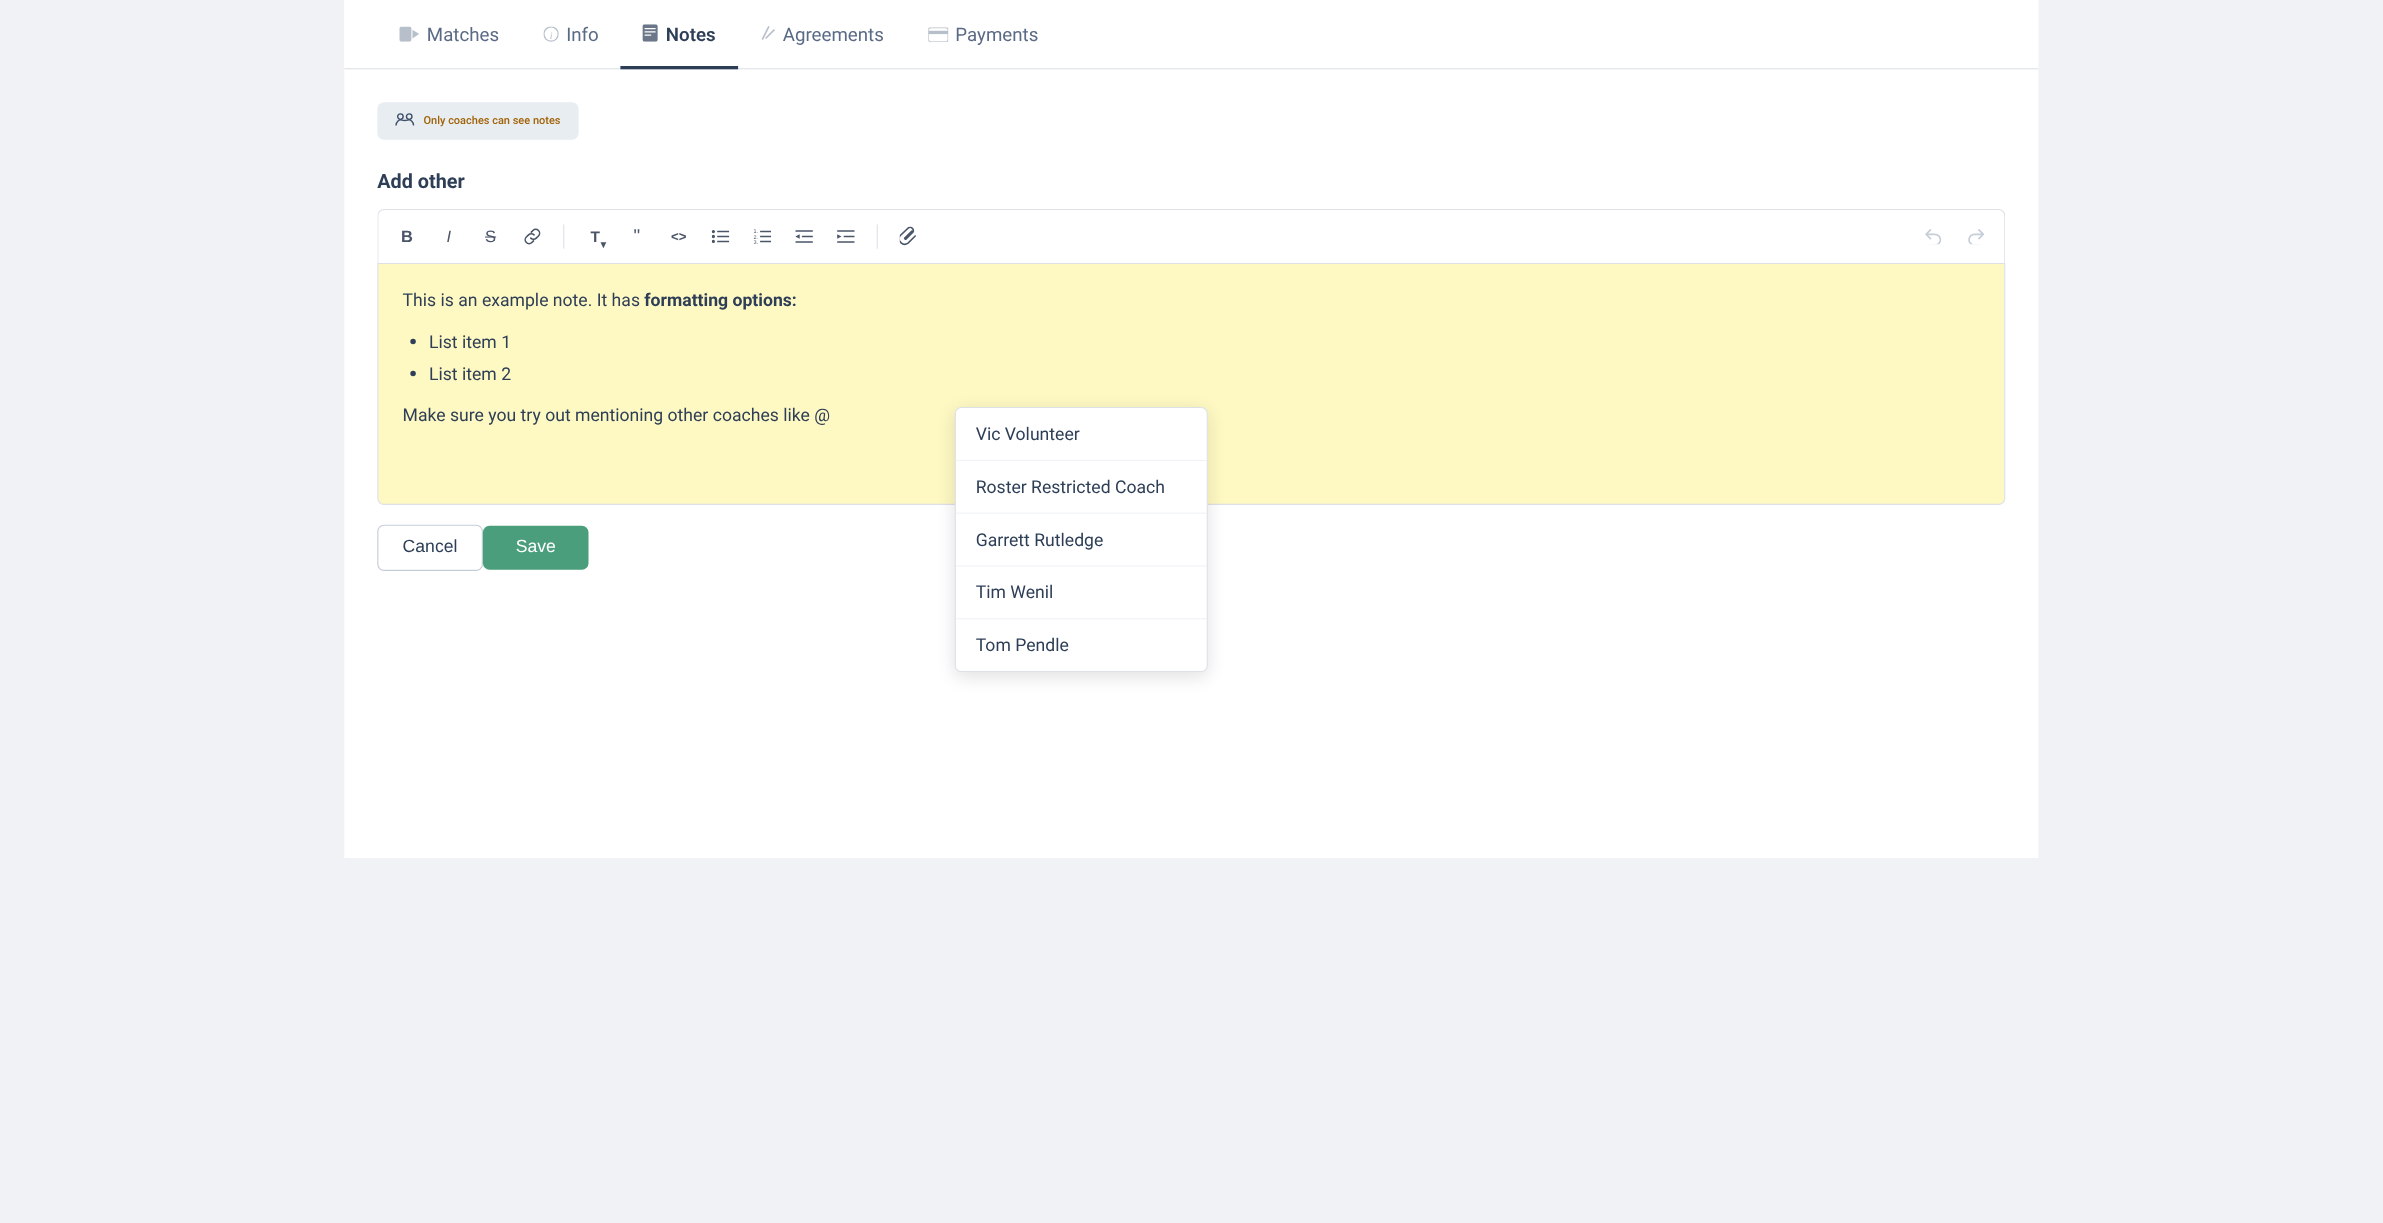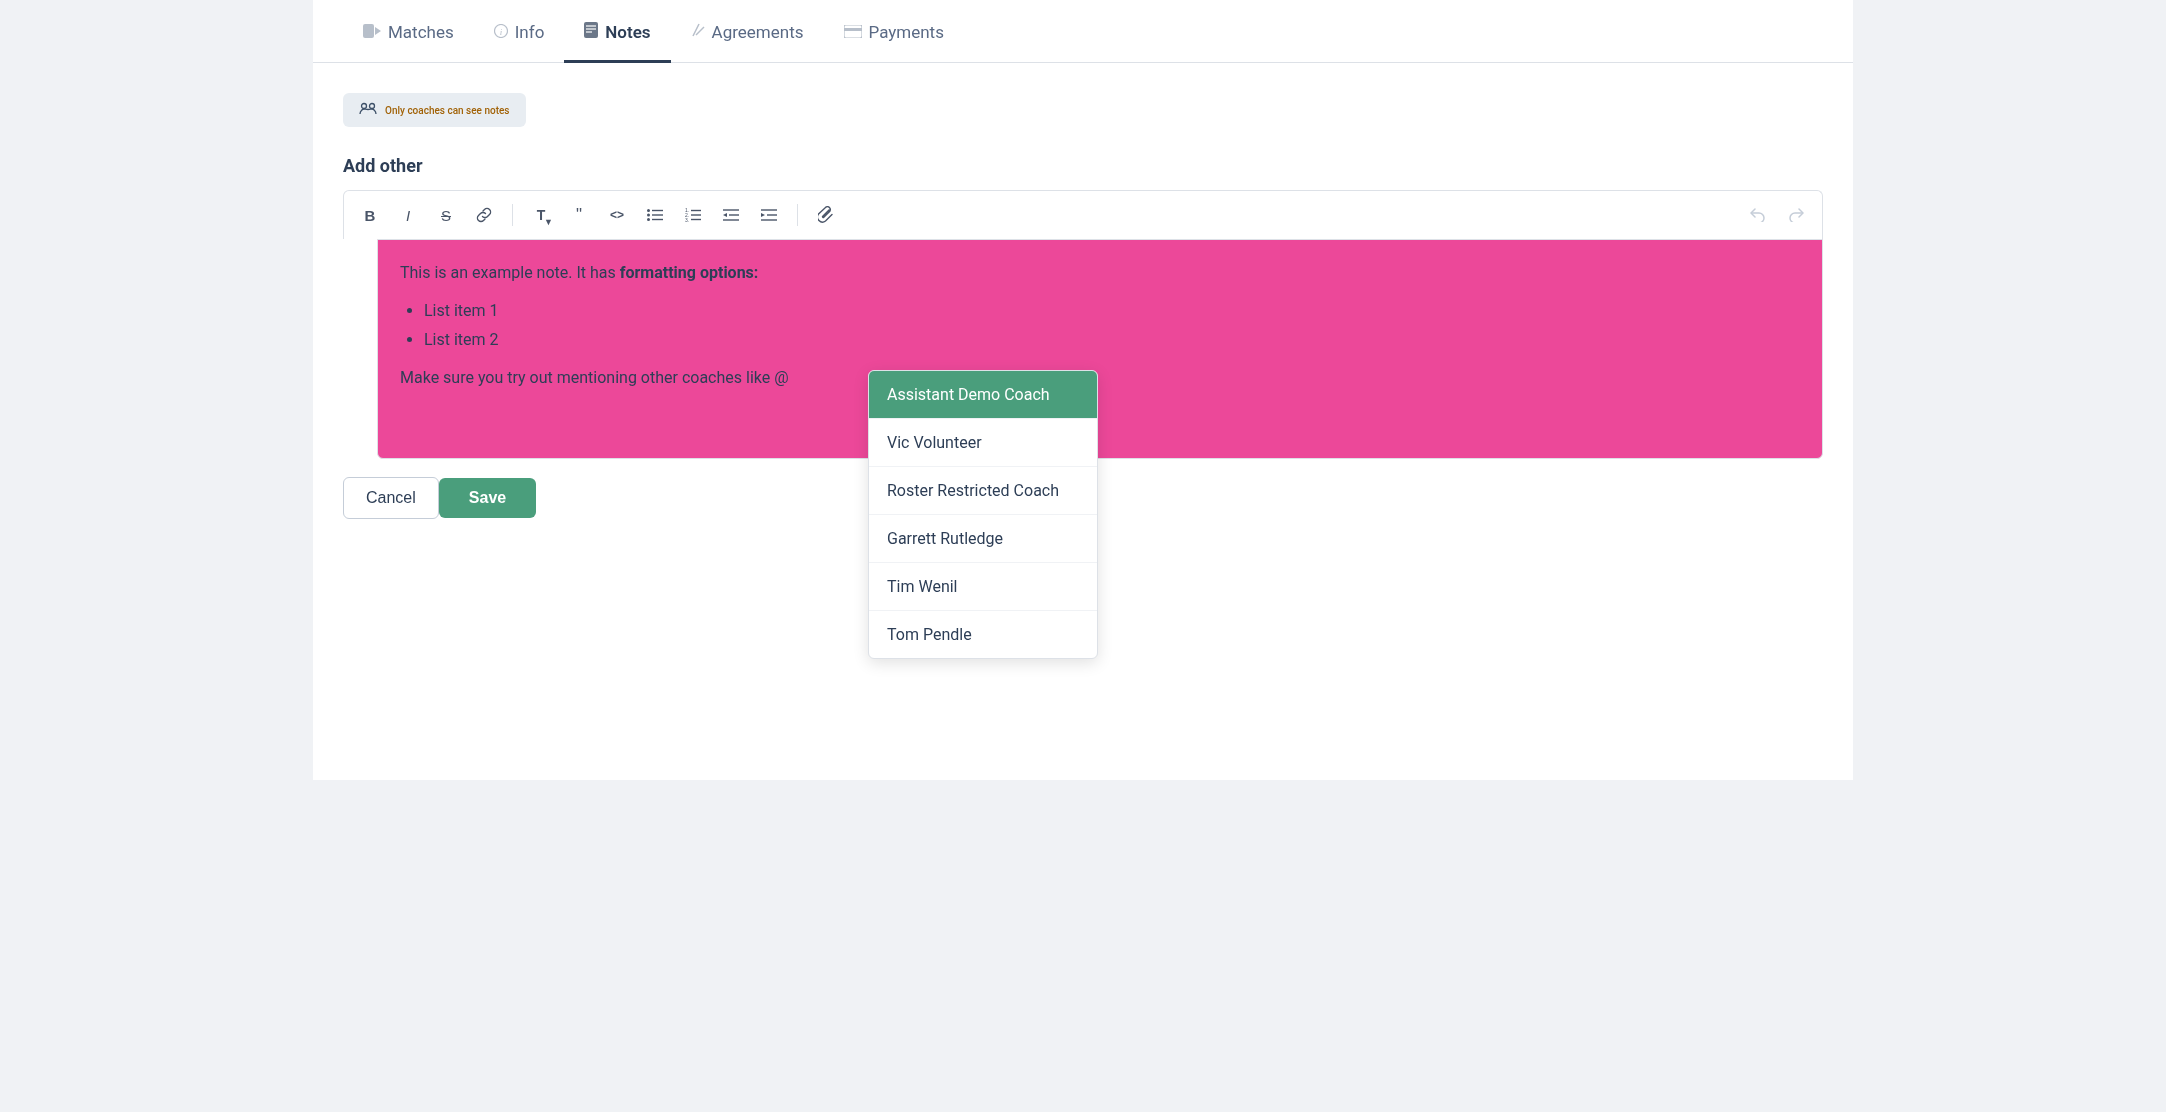--- a/index.html
+++ b/index.html
@@ -127,22 +127,21 @@
     
     .editor-area {
       border: 1px solid #dde1e7;
       border-radius: 0 0 6px 6px;
       padding: 20px 22px;
       min-height: 220px;
       font-size: 16px;
       color: #2d3e56;
       line-height: 1.6;
       position: relative;
-      background: #ec4899;
-      margin-left: 34px;
+      background: #fef9c3;
     }
     .editor-area .note-text {
       color: #2d3e56;
     }
     .editor-area .note-bold {
       font-weight: 700;
     }
     .editor-area ul {
       margin: 12px 0 12px 24px;
     }
@@ -194,21 +193,21 @@
       font-size: 16px;
       cursor: pointer;
     }
     .btn-save {
       padding: 11px 30px;
       border: none;
       border-radius: 6px;
       background: #4a9e7c;
       color: #fff;
       font-size: 16px;
-      font-weight: 700;
+      font-weight: 400;
       cursor: pointer;
     }
   </style>
 </head>
 <body>
 
 <div class="page-container">
 
   <nav class="tabs">
     <a class="tab-item">
@@ -378,23 +377,20 @@
         <li>List item 1</li>
         <li>List item 2</li>
       </ul>
       <p class="note-text">
         <span>Make sure you try out mentioning other coaches like @</span>
       </p>
     </div>
 
     
     <div class="mention-dropdown">
-      <div class="mention-item highlighted">
-        <span>Assistant Demo Coach</span>
-      </div>
       <div class="mention-item">
         <span>Vic Volunteer</span>
       </div>
       <div class="mention-item">
         <span>Roster Restricted Coach</span>
       </div>
       <div class="mention-item">
         <span>Garrett Rutledge</span>
       </div>
       <div class="mention-item">

